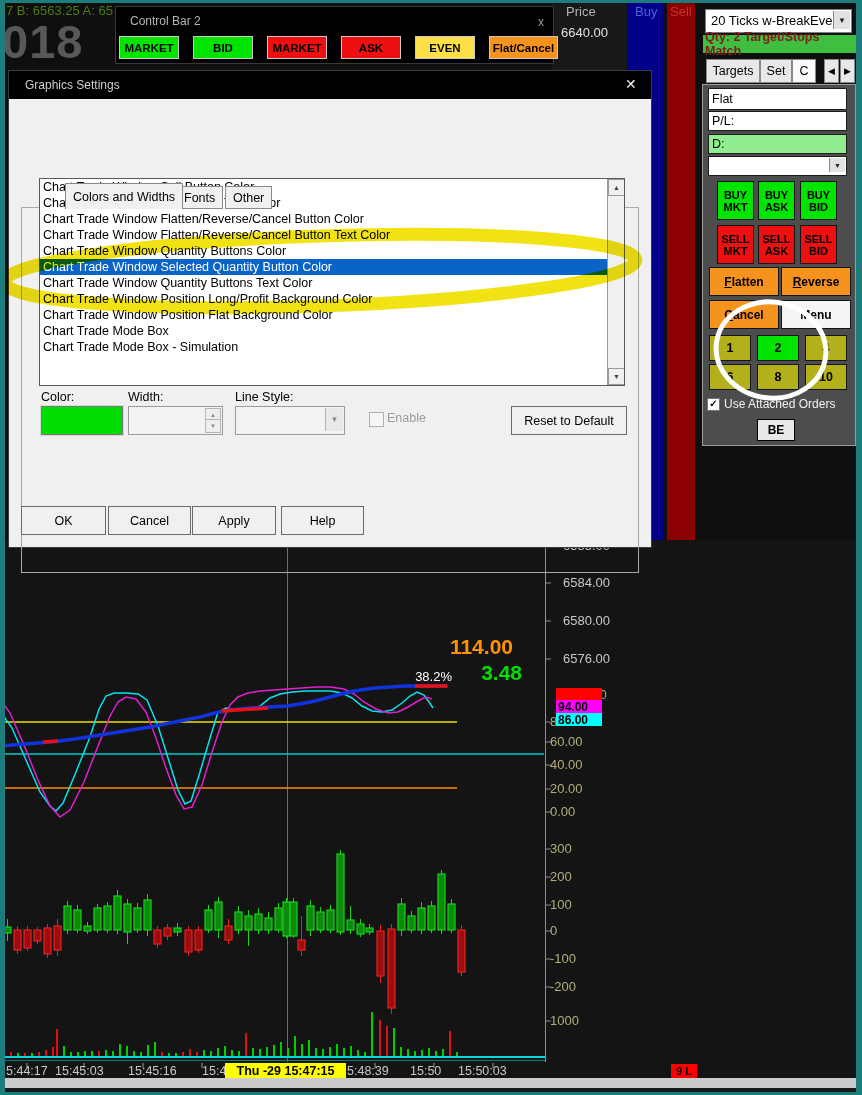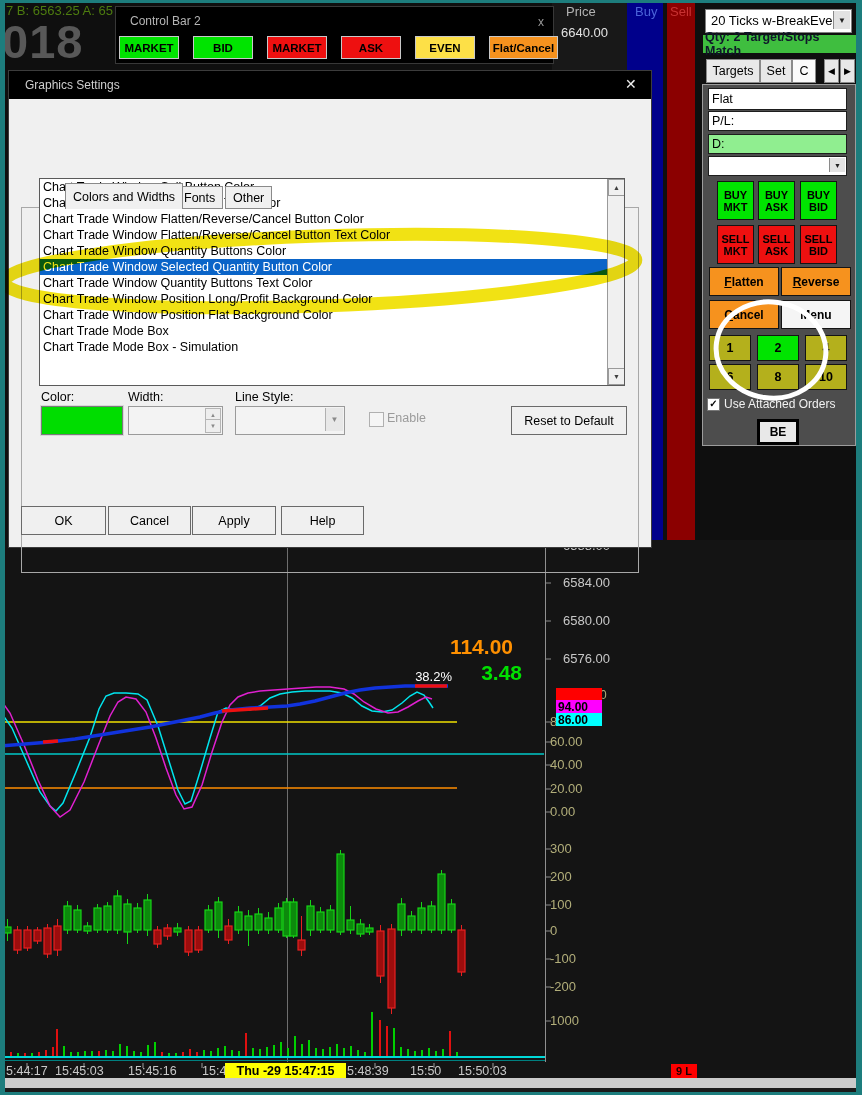--- a/index.html
+++ b/index.html
@@ -27,37 +27,37 @@
   #buy-col{left:627px;top:0;width:36px;height:682px;background:#00008b;}
   #sell-col{left:667px;top:0;width:28px;height:682px;background:#8b0000;}
   #buy-header{left:8px;top:4px;color:#4a63d8;font-size:13px;}
   #sell-header{left:3px;top:4px;color:#c83232;font-size:13px;}
 
   
   #preset-dd{left:705px;top:9px;width:145px;height:22px;background:#fff;border:1px solid #7f7f7f;}
   #preset-text{left:5px;top:3px;font-size:13px;color:#000;white-space:nowrap;}
   #preset-btn{right:1px;top:1px;width:16px;height:18px;background:#e2e2e2;border-left:1px solid #8a8a8a;
               display:flex;align-items:center;justify-content:center;font-size:8px;color:#222;}
-  #qty-banner{left:703px;top:35px;width:152px;height:18px;background:#3fbe3f;color:#0f172a;
+  #qty-banner{left:703px;top:35px;width:152px;height:18px;background:#3fbe3f;color:#7f1d1d;
               font-size:12.5px;font-weight:600;display:flex;align-items:center;padding-left:2px;}
   .ptab{top:59px;height:22px;background:#e8e8e8;border:1px solid #8a8a8a;color:#000;
         font-size:12.5px;display:flex;align-items:center;justify-content:center;}
   .nav-btn{top:59px;width:13px;height:22px;background:#e8e8e8;border:1px solid #8a8a8a;
         font-size:9px;color:#000;display:flex;align-items:center;justify-content:center;}
   #trade-panel{left:702px;top:84px;width:152px;height:360px;background:#4d4d4d;border:1px solid #9c9c9c;}
   .tp-field{left:5px;width:134px;background:#fff;border:1px solid #1d1d1d;color:#000;
             font-size:12.5px;display:flex;align-items:center;padding-left:3px;}
   .tp-btn{display:flex;align-items:center;justify-content:center;color:#000;border:1px solid #141414;
           font-weight:bold;text-align:center;}
   #acct-btn{right:1px;top:1px;width:15px;height:14px;background:#e2e2e2;border-left:1px solid #8a8a8a;
             display:flex;align-items:center;justify-content:center;font-size:7px;color:#222;}
   #attached-row{left:4px;top:312px;display:flex;align-items:center;gap:4px;color:#f2f2f2;font-size:12px;}
   #attached-box{width:11px;height:11px;background:#fff;border:1px solid #777;color:#000;font-size:10px;
                 line-height:10px;text-align:center;font-weight:bold;}
-  #be-btn{left:54px;top:334px;width:36px;height:20px;background:#e8e8e8;border:3px solid #000000;
+  #be-btn{left:54px;top:334px;width:36px;height:20px;background:#e8e8e8;border:1px solid #000000;
           font-size:12px;font-weight:bold;color:#000;display:flex;align-items:center;justify-content:center;}
 
   
   #dialog{left:8px;top:70px;width:642px;height:476px;background:#f0f0f0;border:1px solid #3c3c3c;}
   #dlg-titlebar{left:0;top:0;width:100%;height:28px;background:#000;}
   #dlg-title{left:16px;top:7px;color:#cfcfcf;font-size:12px;}
   #dlg-close{left:616px;top:5px;color:#f0f0f0;font-size:14px;}
   .dtab{position:absolute;background:#f0f0f0;border:1px solid #8a8a8a;color:#000;font-size:12.5px;
         display:flex;align-items:center;justify-content:center;padding:0 7px;margin-left:40px;}
   #dtab-0{left:16px;top:112px;height:25px;border-bottom:none;z-index:2;}

